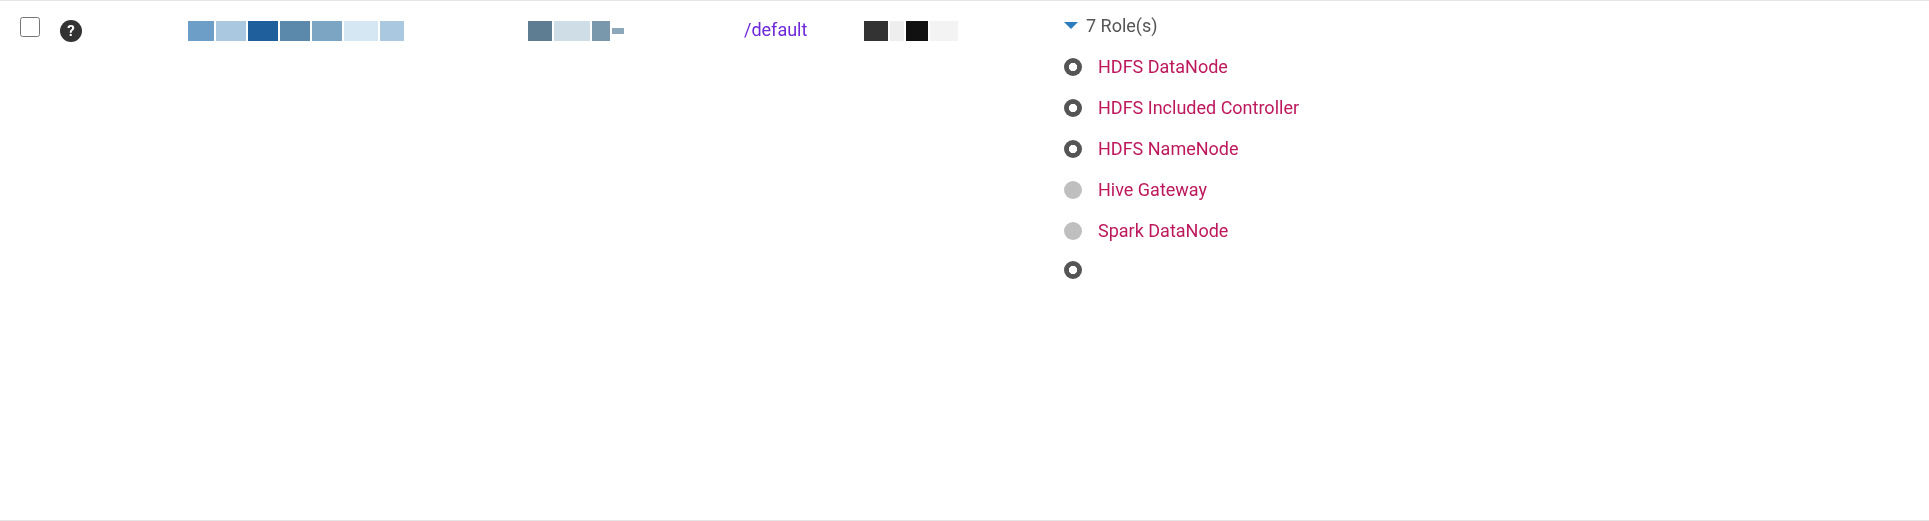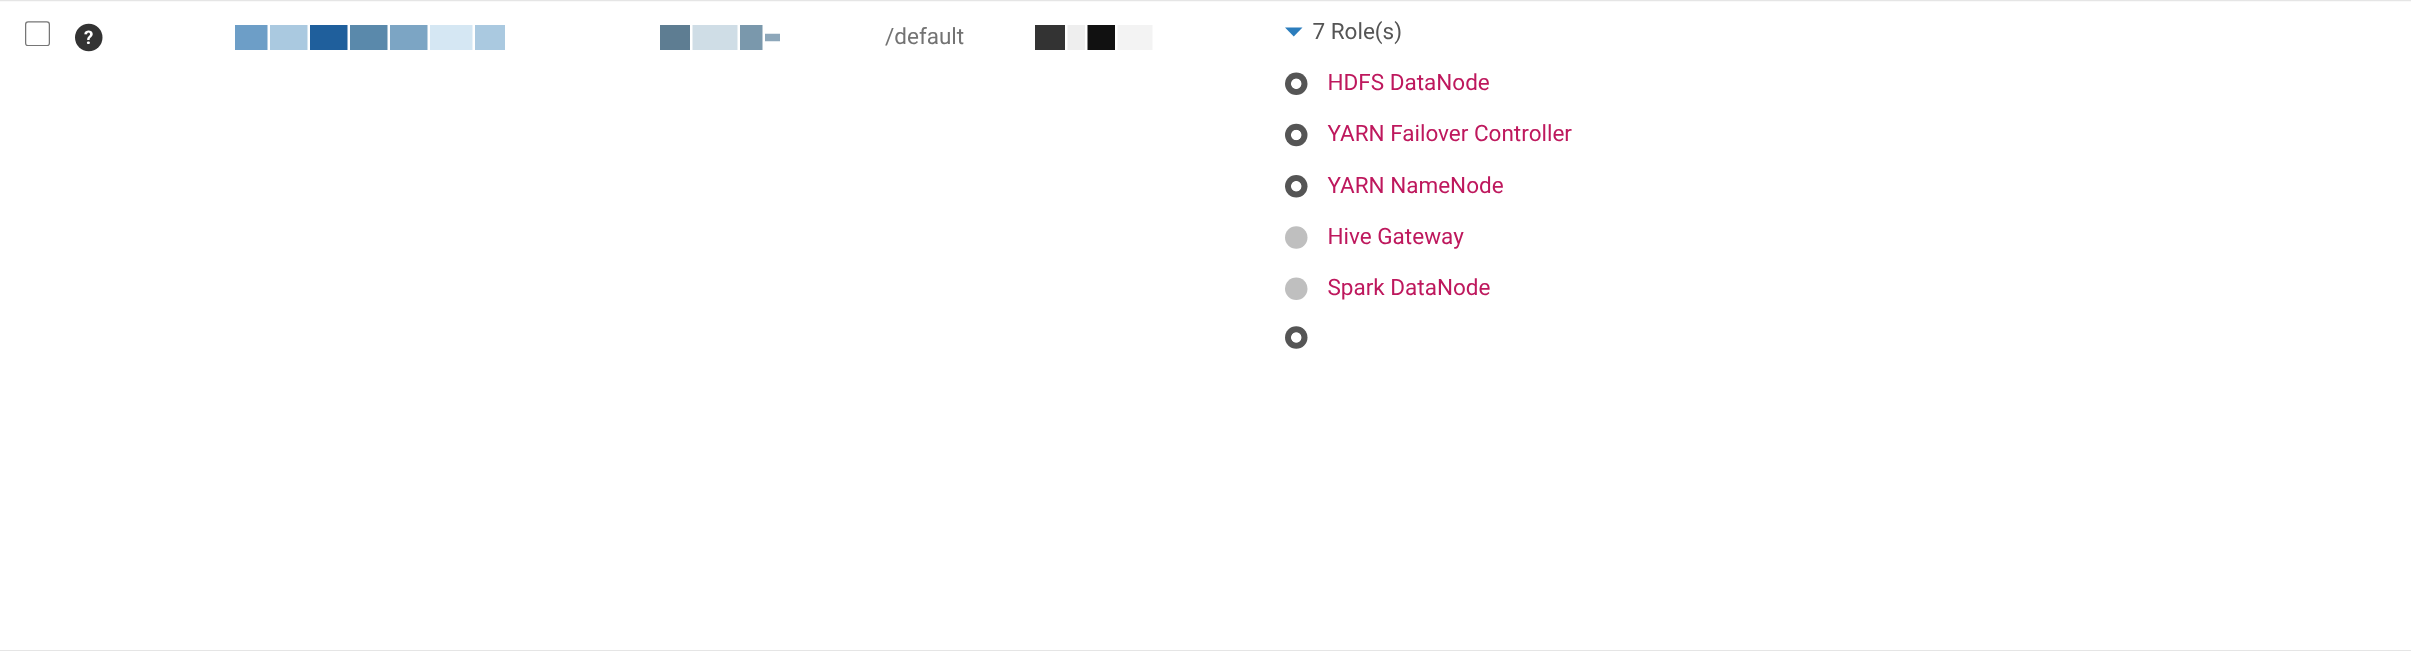--- a/index.html
+++ b/index.html
@@ -34,22 +34,23 @@
       padding-left: 90px;
     }
     .col-ip {
       flex: 0 0 180px;
       display: flex;
       align-items: center;
       padding-top: 4px;
     }
     .col-rack {
       flex: 0 0 120px;
-      color: #737373;
-      padding-top: 4px;
+      color: #6d28d9;
+      padding-top: 4px;
+      margin-left: 36px;
     }
     .col-cluster {
       flex: 0 0 200px;
       display: flex;
       align-items: center;
       padding-top: 4px;
     }
     .col-roles {
       flex: 1 1 auto;
       min-width: 400px;
@@ -174,25 +175,25 @@
       <span class="chevron-down"></span>
       <span>7 Role(s)</span>
     </div>
     <div id="roles-list">
         <div class="role-item">
           <span class="role-status stopped"></span>
           <a class="role-link">HDFS DataNode</a>
         </div>
         <div class="role-item">
           <span class="role-status stopped"></span>
-          <a class="role-link">YARN Failover Controller</a>
-        </div>
-        <div class="role-item">
-          <span class="role-status stopped"></span>
-          <a class="role-link">YARN NameNode</a>
+          <a class="role-link">HDFS Included Controller</a>
+        </div>
+        <div class="role-item">
+          <span class="role-status stopped"></span>
+          <a class="role-link">HDFS NameNode</a>
         </div>
         <div class="role-item">
           <span class="role-status none"></span>
           <a class="role-link">Hive Gateway</a>
         </div>
         <div class="role-item">
           <span class="role-status none"></span>
           <a class="role-link">Spark DataNode</a>
         </div>
         <div class="role-item">

